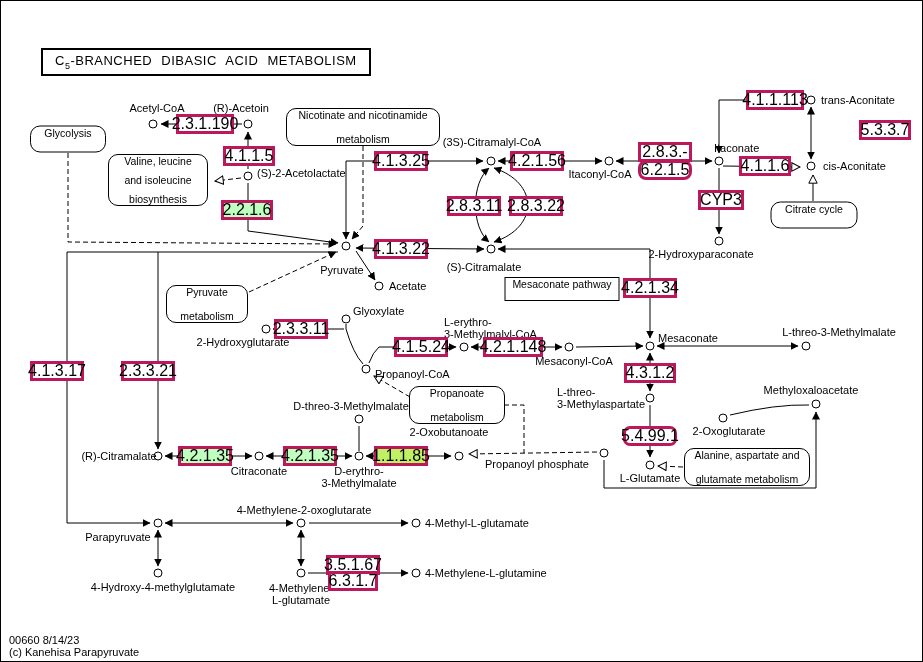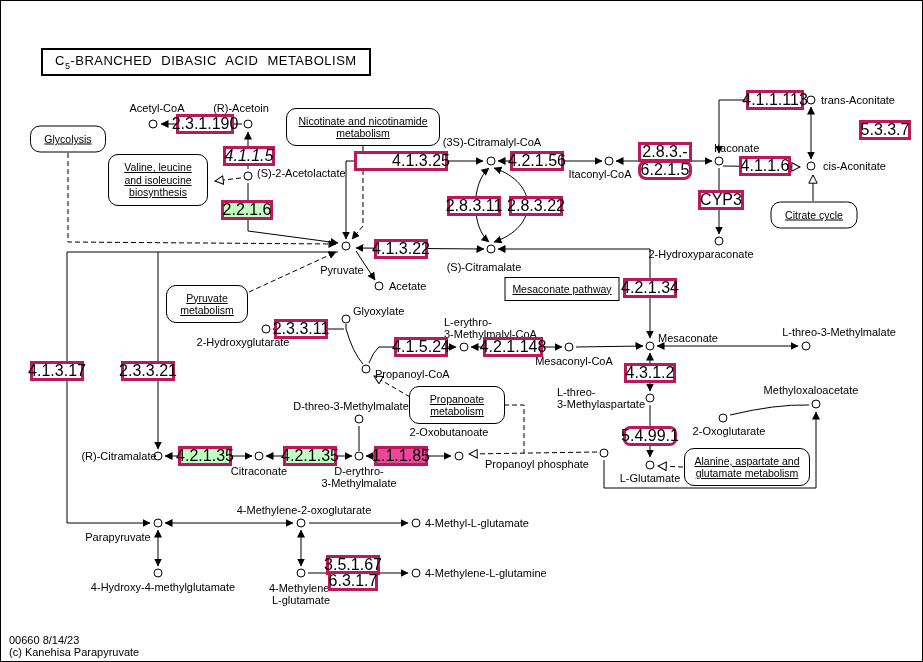--- a/index.html
+++ b/index.html
@@ -6,22 +6,22 @@
   #canvas{position:relative;width:923px;height:662px;box-sizing:border-box;
     border:1px solid #000;background:#fff;overflow:hidden;
     font-family:"Liberation Sans",sans-serif;color:#000;}
   #diagram{position:absolute;left:0;top:0;}
   #diagram text{font-family:"Liberation Sans",sans-serif;font-size:11px;fill:#000;}
   .enzyme{position:absolute;transform:translate(-50%,-50%);height:14px;
     border:3px solid #be185d;background:#fff;display:flex;align-items:center;
     justify-content:center;font-size:16px;line-height:1;white-space:nowrap;z-index:3;}
   .pathway{position:absolute;transform:translate(-50%,-50%);border:1px solid #000;
     background:#fff;display:flex;flex-direction:column;align-items:center;
-    justify-content:center;text-align:center;font-size:10.5px;line-height:1.18;
-    white-space:nowrap;z-index:3;text-decoration:underline;}
+    justify-content:space-between;text-align:center;font-size:10.5px;line-height:1.18;
+    white-space:nowrap;z-index:3;}
   .pathway.rounded{border-radius:10px;}
   #titlebox{position:absolute;left:40px;top:47px;border:2px solid #000;
     background:#fff;padding:3px 12px;font-size:13px;letter-spacing:.5px;
     word-spacing:5px;white-space:nowrap;z-index:4;}
   #titlebox sub{font-size:9px;}
   #footer{position:absolute;left:8px;top:634px;font-size:11px;line-height:11.5px;z-index:4;}
 </style>
 </head>
 <body>
 
@@ -160,44 +160,44 @@
         <text x="424" y="526" text-anchor="start">4-Methyl-L-glutamate</text>
         <text x="300" y="591" text-anchor="middle">4-Methylene-</text>
         <text x="300" y="603" text-anchor="middle">L-glutamate</text>
         <text x="424" y="576" text-anchor="start">4-Methylene-L-glutamine</text>
         <text x="162" y="590" text-anchor="middle">4-Hydroxy-4-methylglutamate</text>
       </g>
   </svg>
 
   <div id="boxes">
       <div class="enzyme" style="left: 204px; top: 123px; width: 52px;">2.3.1.190</div>
-      <div class="enzyme" style="left: 248px; top: 155px; width: 46px; font-style: italic;">4.1.1.5</div>
+      <div class="enzyme" style="left: 248px; top: 155px; width: 46px;">4.1.1.5</div>
       <div class="enzyme" style="left: 246px; top: 209px; width: 46px; background: rgb(191, 255, 191);">2.2.1.6</div>
-      <div class="enzyme" style="left: 400px; top: 160px; width: 48px; padding-left: 40px;">4.1.3.25</div>
+      <div class="enzyme" style="left: 400px; top: 160px; width: 48px;">4.1.3.25</div>
       <div class="enzyme" style="left: 536px; top: 160px; width: 48px;">4.2.1.56</div>
       <div class="enzyme" style="left: 664px; top: 151px; width: 48px;">2.8.3.-</div>
       <div class="enzyme" style="left: 664px; top: 169px; width: 48px; border-radius: 8px;">6.2.1.5</div>
       <div class="enzyme" style="left: 774px; top: 99px; width: 52px;">4.1.1.113</div>
       <div class="enzyme" style="left: 852px; top: 129px; width: 46px; margin-left: 32px;">5.3.3.7</div>
       <div class="enzyme" style="left: 764px; top: 165px; width: 46px;">4.1.1.6</div>
       <div class="enzyme" style="left: 720px; top: 199px; width: 40px;">CYP3</div>
       <div class="enzyme" style="left: 473px; top: 205px; width: 48px;">2.8.3.11</div>
       <div class="enzyme" style="left: 535px; top: 205px; width: 48px;">2.8.3.22</div>
       <div class="enzyme" style="left: 400px; top: 248px; width: 48px;">4.1.3.22</div>
       <div class="enzyme" style="left: 649px; top: 287px; width: 48px;">4.2.1.34</div>
       <div class="enzyme" style="left: 300px; top: 328px; width: 48px;">2.3.3.11</div>
       <div class="enzyme" style="left: 420px; top: 346px; width: 48px;">4.1.5.24</div>
       <div class="enzyme" style="left: 512px; top: 346px; width: 54px;">4.2.1.148</div>
       <div class="enzyme" style="left: 649px; top: 372px; width: 46px;">4.3.1.2</div>
       <div class="enzyme" style="left: 56px; top: 370px; width: 48px;">4.1.3.17</div>
       <div class="enzyme" style="left: 147px; top: 370px; width: 48px;">2.3.3.21</div>
       <div class="enzyme" style="left: 649px; top: 435px; width: 48px; border-radius: 7px;">5.4.99.1</div>
       <div class="enzyme" style="left: 204px; top: 455px; width: 48px; background: rgb(191, 255, 191);">4.2.1.35</div>
       <div class="enzyme" style="left: 309px; top: 455px; width: 48px; background: rgb(191, 255, 191);">4.2.1.35</div>
-      <div class="enzyme" style="left: 400px; top: 455px; width: 48px; background: #ec4899;">1.1.1.85</div>
+      <div class="enzyme" style="left: 400px; top: 455px; width: 48px; background: #bef264;">1.1.1.85</div>
       <div class="enzyme" style="left: 352px; top: 564px; width: 48px;">3.5.1.67</div>
       <div class="enzyme" style="left: 352px; top: 580px; width: 44px;">6.3.1.7</div>
       <div class="pathway rounded" style="left: 67px; top: 138px; width: 74px; height: 25px;">
         <div>Glycolysis</div>
       </div>
       <div class="pathway rounded" style="left: 157px; top: 179px; width: 98px; height: 50px;">
         <div>Valine, leucine</div>
         <div>and isoleucine</div>
         <div>biosynthesis</div>
       </div>

